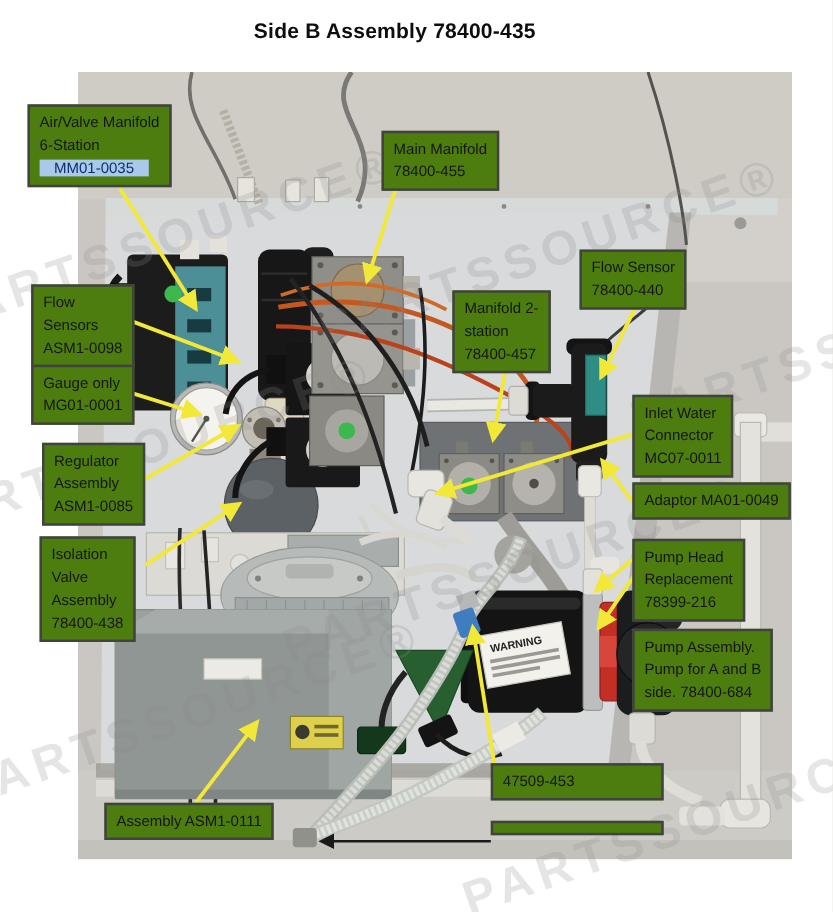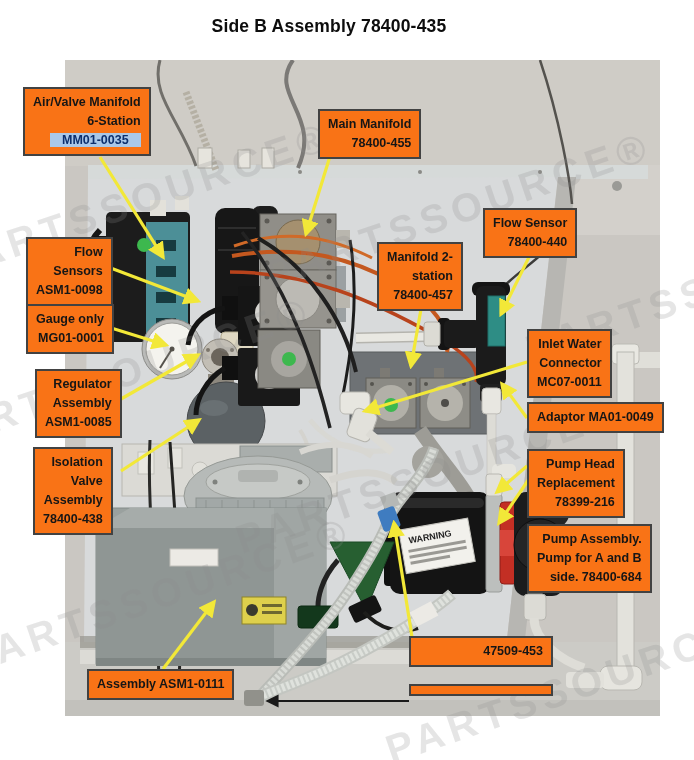--- a/index.html
+++ b/index.html
@@ -17,23 +17,23 @@
     overflow:hidden;background:#cac7c2;
   }
   .photo svg{display:block;}
   .wm{
     position:absolute;font-weight:700;font-size:40px;letter-spacing:6px;
     color:#8d8d8d;opacity:.22;white-space:nowrap;pointer-events:none;
     transform:rotate(-19deg);transform-origin:left top;z-index:3;
   }
   .arrows{position:absolute;left:0;top:0;z-index:4;pointer-events:none;}
   .lbl{
-    position:absolute;z-index:5;background:#f97316;border:2px solid #424242;
-    padding:4px 8px;font-size:12.5px;font-weight:700;color:#161616;
-    line-height:19px;box-sizing:border-box;text-align:right;
+    position:absolute;z-index:5;background:#4d7c0f;border:2px solid #424242;
+    padding:4px 8px;font-size:12.5px;font-weight:400;color:#161616;
+    line-height:19px;box-sizing:border-box;
   }
   .lbl .ln{display:block;white-space:nowrap;}
   .hl{background:#a9c8ea;color:#0d2f6e;padding:0 12px;}
   .wbox{min-width:144px;}
 </style>
 </head>
 <body>
 
 <div class="page-title">Side B Assembly 78400-435</div>
 

